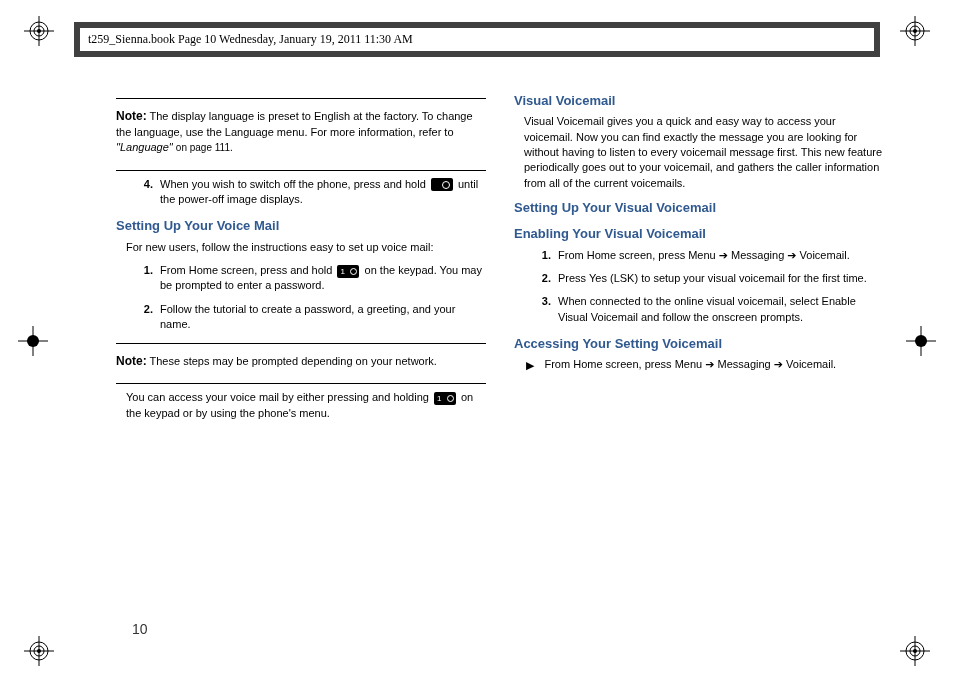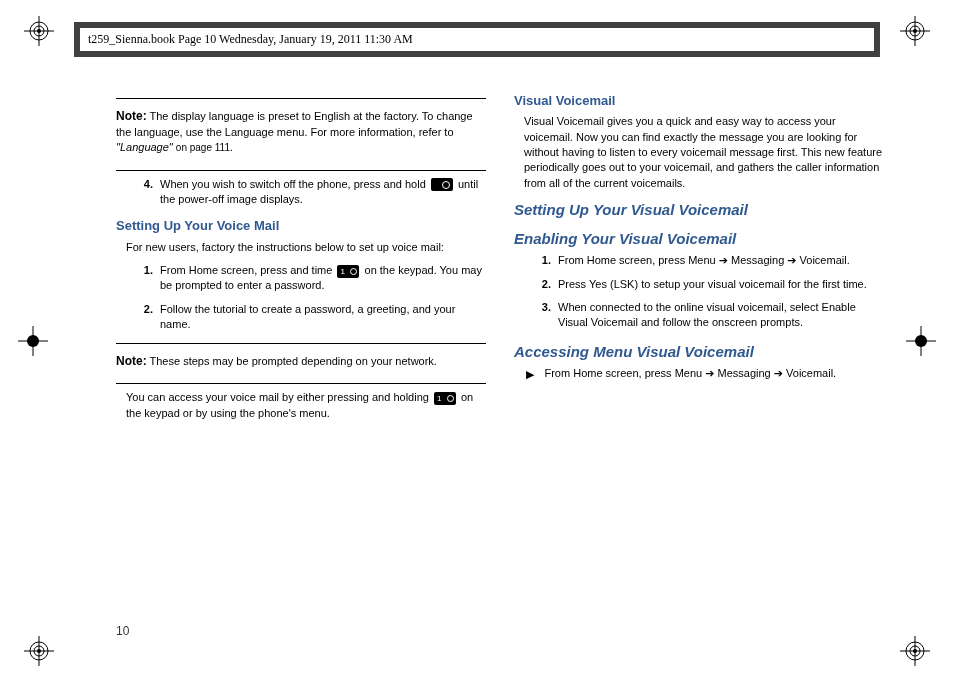--- a/index.html
+++ b/index.html
@@ -8,32 +8,32 @@
   .reg svg{display:block}
   .reg.tl{top:16px;left:24px}
   .reg.tr{top:16px;right:24px}
   .reg.bl{bottom:16px;left:24px}
   .reg.br{bottom:16px;right:24px}
   .reg.ml{top:50%;left:18px;transform:translateY(-50%)}
   .reg.mr{top:50%;right:18px;transform:translateY(-50%)}
   .hdr-box{position:absolute;top:22px;left:74px;right:74px;border:6px solid #404040;padding:3px 8px;font-family:"Times New Roman",serif;font-size:12px}
   .content{position:absolute;top:92px;left:116px;right:70px;bottom:60px;display:flex;gap:28px}
   .col{flex:1;min-width:0}
-  .pg-num{position:absolute;left:116px;bottom:42px;font-size:12px;color:#333}
+  .pg-num{position:absolute;left:132px;bottom:42px;font-size:14px;color:#333}
   .note-block{font-size:11px}
   .note-block .lbl{font-family:Arial,Helvetica,sans-serif;font-weight:bold;font-size:12px}
   .note-block .it{font-style:italic}
   .note-wrap{padding:3px 0 6px 0;margin-bottom:8px}
   .rule{border:0;border-top:1px solid #000;margin:6px 0}
   ol.num{margin:4px 0 10px 0;padding-left:40px}
   ol.num>li{font-size:11px;margin-bottom:8px;padding-left:4px}
   ol.num>li::marker{font-weight:bold}
   .para{margin:4px 0 8px 10px}
   .h2{font-weight:bold;color:#30598f;font-size:13px;margin:0 0 4px 0}
-  .h3{font-weight:bold;font-style:italic;color:#30598f;font-size:15px;margin:8px 0 4px 0}
+  .h3{font-weight:bold;color:#30598f;font-size:13px;margin:8px 0 4px 0}
   .key{display:inline-block;width:22px;height:13px;background:#000;border-radius:2px;vertical-align:middle;margin:0 2px;position:relative}
   .key.pwr::after{content:"";position:absolute;right:3px;top:3px;width:6px;height:6px;border:1px solid #fff;border-radius:50%}
   .key.one{color:#fff;font-size:8px;line-height:13px;text-align:left;padding-left:3px;box-sizing:border-box}
   .key.one::after{content:"";position:absolute;right:2px;top:3px;width:5px;height:5px;border:1px solid #fff;border-radius:50%}
   b{font-weight:normal}
   .arrow-bullet{display:flex;gap:10px;margin:4px 0 4px 12px}
   .arrow-bullet .arr{font-size:11px;line-height:1.5}
   .small{font-size:10px}
 </style>
 </head>
@@ -108,24 +108,24 @@
 
       <ol class="num" start="4">
         <li>
           <span>When you wish to switch off the phone, press and hold </span>
           <span class="key pwr"></span>
           <span> until the power-off image displays.</span>
         </li>
       </ol>
 
       <div class="h2">Setting Up Your Voice Mail</div>
-      <div class="para">For new users, factory the instructions below to set up voice mail:</div>
+      <div class="para">For new users, follow the instructions easy to set up voice mail:</div>
       <ol class="num">
         <li>
-          <span>From Home screen, press and time </span>
+          <span>From Home screen, press and hold </span>
           <span class="key one">1</span>
           <span> on the keypad. You may be prompted to enter a password.</span>
         </li>
         <li>Follow the tutorial to create a password, a greeting, and your name.</li>
       </ol>
 
       <hr class="rule">
       <div class="note-wrap note-block">
         <span class="lbl">Note:</span>
         <span>These steps may be prompted depending on your network.</span>
@@ -156,21 +156,21 @@
           <b>Yes</b>
           <span> (LSK) to setup your visual voicemail for the first time.</span>
         </li>
         <li>
           <span>When connected to the online visual voicemail, select </span>
           <b>Enable Visual Voicemail</b>
           <span> and follow the onscreen prompts.</span>
         </li>
       </ol>
 
-      <div class="h3">Accessing Menu Visual Voicemail</div>
+      <div class="h3">Accessing Your Setting Voicemail</div>
       <div class="arrow-bullet">
         <span class="arr">▶</span>
         <div>
           <span>From Home screen, press </span>
           <b>Menu ➔ Messaging ➔ Voicemail.</b>
         </div>
       </div>
     </div>
   </div>
 

